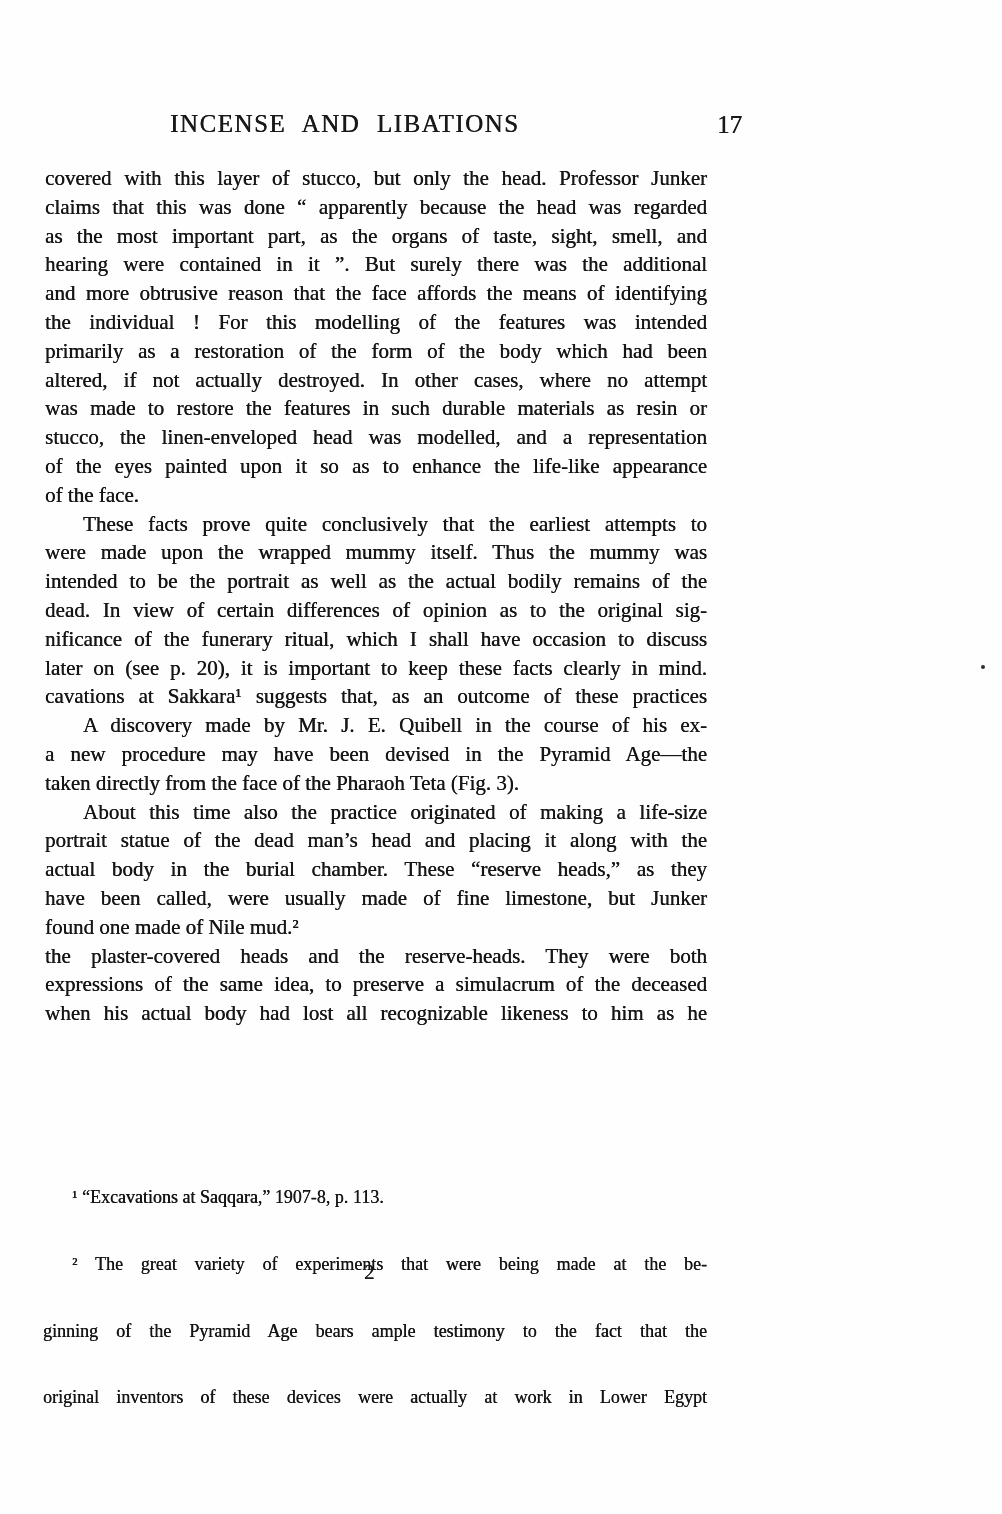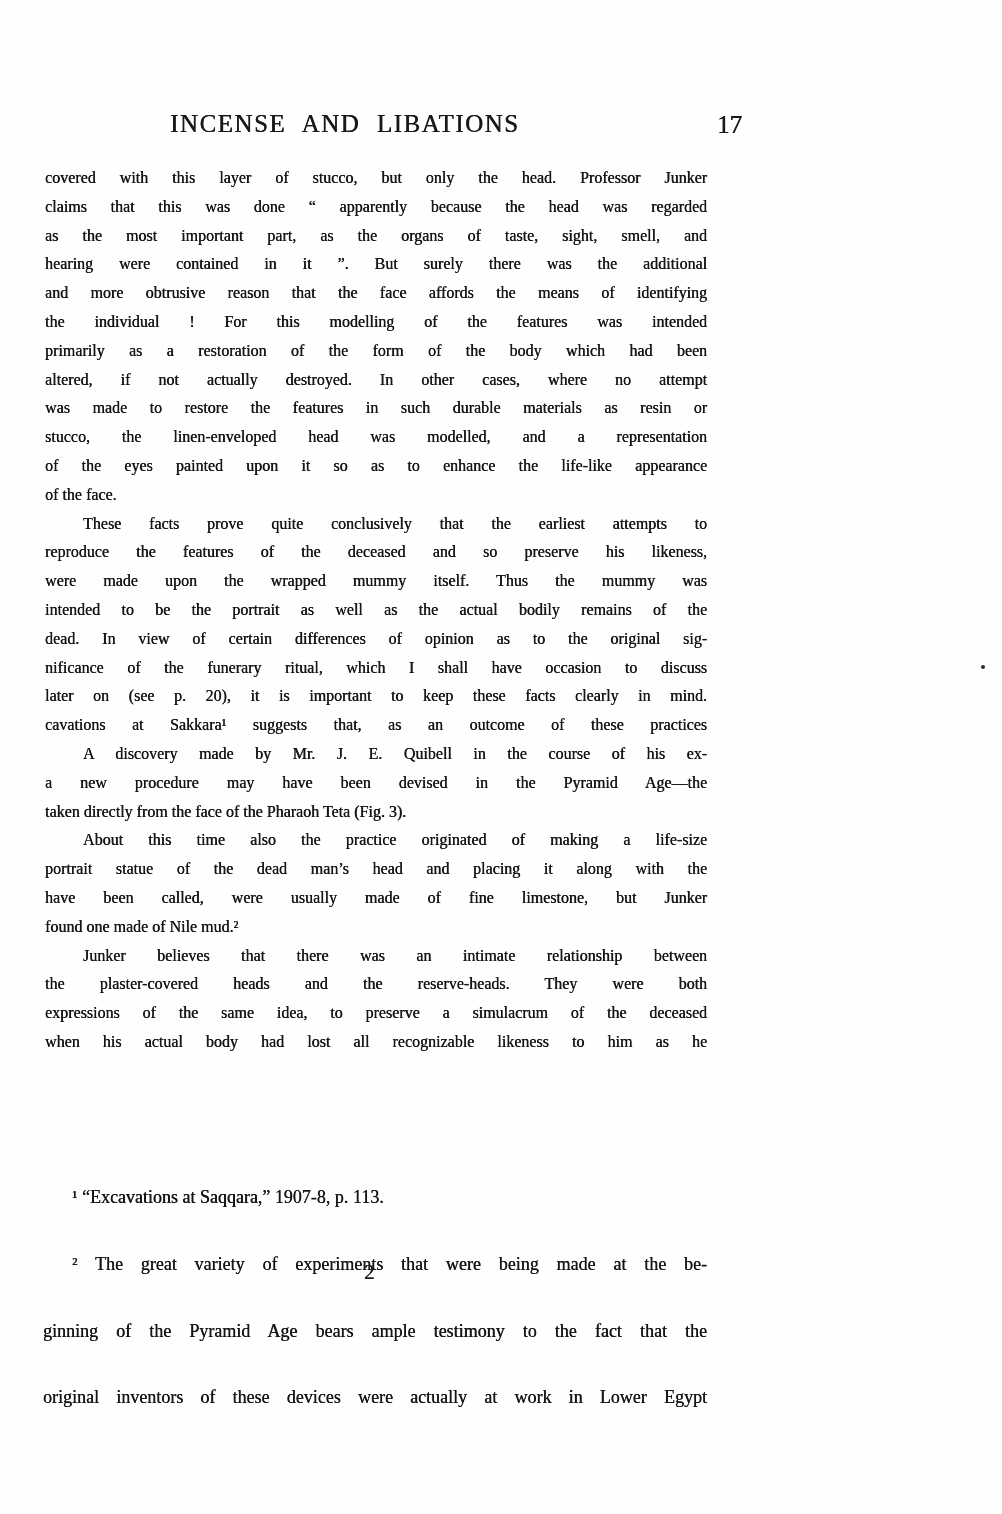--- a/index.html
+++ b/index.html
@@ -30,21 +30,21 @@
     left: 675px; top: 111px;
     font-size: 25px;
     color: #191919;
     text-shadow: 0.4px 0 0 currentColor;
     margin-left: 42px;
   }
   .body-text {
     position: absolute;
     left: 45px; top: 164px;
     width: 662px;
-    font-size: 16px;
+    font-size: 21px;
     line-height: 28.8px;
     text-shadow: 0.35px 0 0 currentColor;
   }
   .line {
     text-align: justify;
     text-align-last: justify;
     height: 28.8px;
     overflow: visible;
     white-space: normal;
   }
@@ -102,44 +102,43 @@
       <div class="line">primarily as a restoration of the form of the body which had been</div>
       <div class="line">altered, if not actually destroyed.  In other cases, where no attempt</div>
       <div class="line">was made to restore the features in such durable materials as resin or</div>
       <div class="line">stucco, the linen-enveloped head was modelled, and a representation</div>
       <div class="line">of the eyes painted upon it so as to enhance the life-like appearance</div>
       <div class="line short">of the face.</div>
     </div>
 
     <div>
       <div class="line indent">These facts prove quite conclusively that the earliest attempts to</div>
-      <div class="line">reproduce the features of the deceased and so preserve his likeness,</div>
       <div class="line">were made upon the wrapped mummy itself.  Thus the mummy was</div>
       <div class="line">intended to be the portrait as well as the actual bodily remains of the</div>
       <div class="line">dead.  In view of certain differences of opinion as to the original sig-</div>
       <div class="line">nificance of the funerary ritual, which I shall have occasion to discuss</div>
       <div class="line">later on (see p. 20), it is important to keep these facts clearly in mind.</div>
     </div>
 
     <div>
       <div class="line">cavations at Sakkara¹ suggests that, as an outcome of these practices</div>
       <div class="line indent">A discovery made by Mr. J. E. Quibell in the course of his ex-</div>
       <div class="line">a new procedure may have been devised in the Pyramid Age—the</div>
       <div class="line short">taken directly from the face of the Pharaoh Teta (Fig. 3).</div>
     </div>
 
     <div>
       <div class="line indent">About this time also the practice originated of making a life-size</div>
       <div class="line">portrait statue of the dead man’s head and placing it along with the</div>
+      <div class="line">actual body in the burial chamber.  These “reserve heads,” as they</div>
       <div class="line">have been called, were usually made of fine limestone, but Junker</div>
       <div class="line short">found one made of Nile mud.²</div>
     </div>
 
     <div>
-      <div class="line indent">Junker believes that there was an intimate relationship between</div>
       <div class="line">the plaster-covered heads and the reserve-heads.  They were both</div>
       <div class="line">expressions of the same idea, to preserve a simulacrum of the deceased</div>
       <div class="line">when his actual body had lost all recognizable likeness to him as he</div>
     </div>
 
   </div>
 
   <div class="footnotes">
     <div class="footnote-1">
       <div class="fnline short fnindent">¹ “Excavations at Saqqara,” 1907-8, p. 113.</div>

